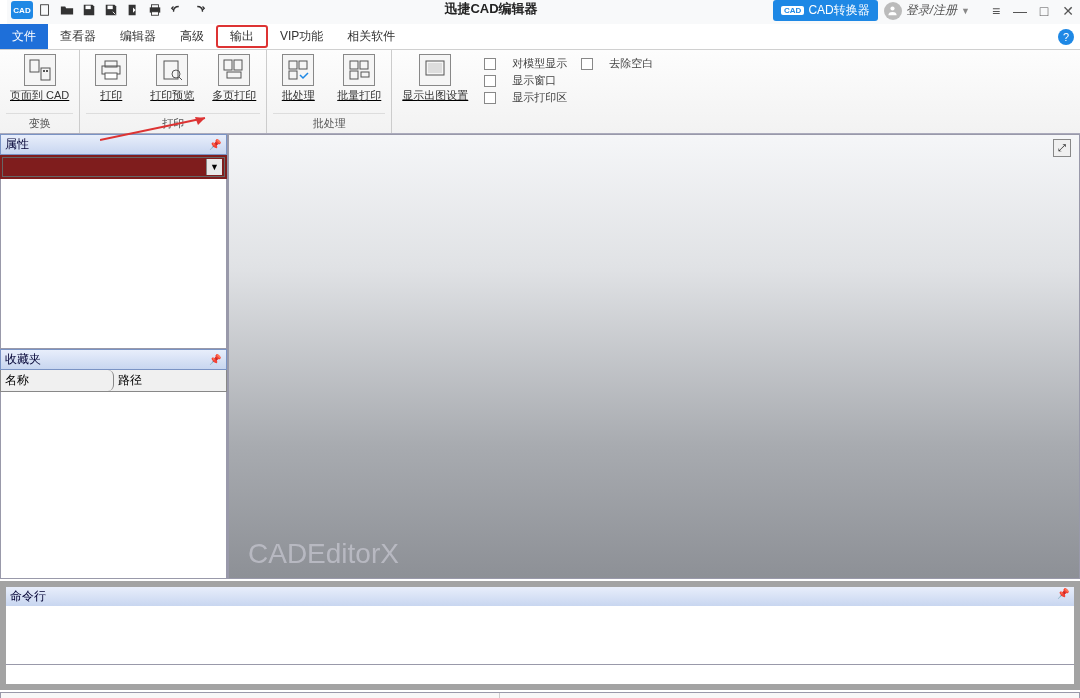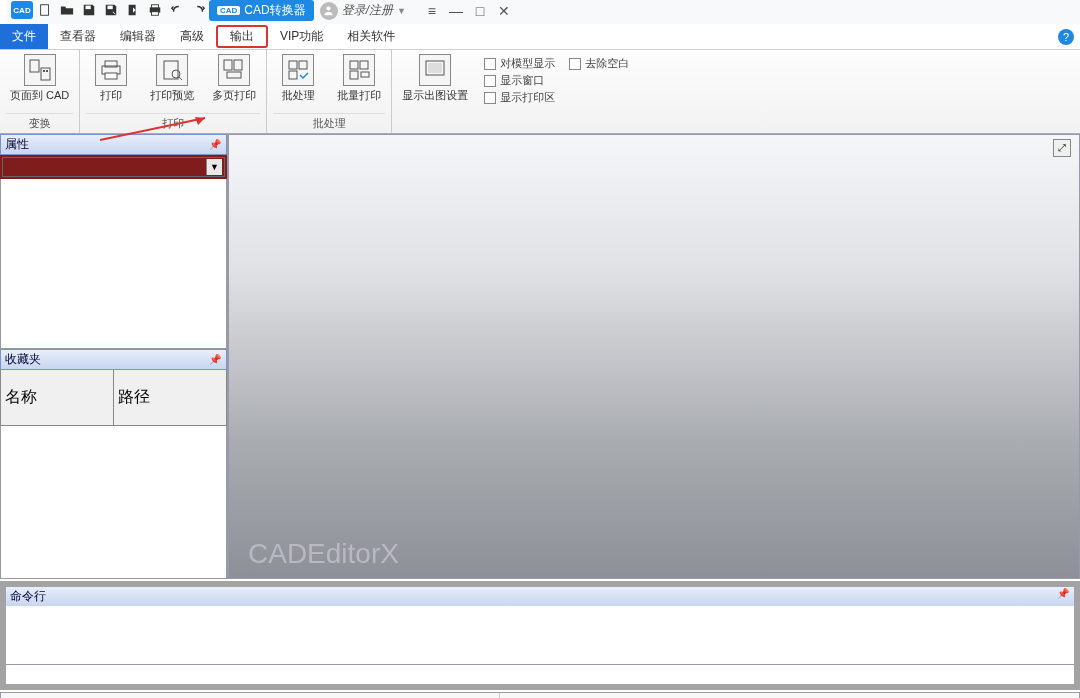--- a/index.html
+++ b/index.html
@@ -20,39 +20,39 @@
 
 .menubar { height: 26px; background: #fff; border-bottom: 1px solid #d0d0d0; display: flex; align-items: stretch; position: relative; }
 .menu-item { padding: 4px 12px; display: flex; align-items: center; color: #333; font-size: 12px; }
 .menu-item.active { background: #1e6fd9; color: #fff; }
 .menu-item.highlighted { border: 2px solid #d33; border-radius: 3px; margin: 1px 0; font-family: Liberation Serif, serif; }
 .help-icon { margin-left: auto; margin-right: 6px; width: 16px; height: 16px; background: #1e88e5; border-radius: 50%; color: #fff; display: flex; align-items: center; justify-content: center; font-size: 11px; align-self: center; }
 
 .ribbon { height: 84px; background: linear-gradient(#fdfdfd, #f2f2f2); border-bottom: 1px solid #aab; display: flex; }
 .ribbon-group { border-right: 1px solid #ccc; display: flex; flex-direction: column; padding: 2px 6px 0; }
 .ribbon-buttons { display: flex; gap: 10px; flex: 1; align-items: flex-start; }
-.ribbon-btn { display: flex; flex-direction: column; align-items: center; gap: 2px; padding: 2px 4px; min-width: 50px; }
+.ribbon-btn { display: flex; flex-direction: column; align-items: center; gap: 2px; padding: 2px 4px; min-width: 50px; text-decoration: underline; }
 .ribbon-btn-icon { width: 32px; height: 32px; border: 1px solid #888; background: #f5f5f5; display: flex; align-items: center; justify-content: center; }
 .ribbon-btn-label { font-size: 11px; color: #333; text-align: center; white-space: nowrap; }
 .ribbon-group-label { font-size: 11px; color: #555; text-align: center; padding: 2px 0; border-top: 1px solid #ddd; }
 .ribbon-checklist { display: flex; flex-direction: column; gap: 2px; padding: 4px 2px; }
-.ribbon-check { display: flex; align-items: center; gap: 4px; font-size: 11px; color: #444; }
+.ribbon-check { display: flex; align-items: center; gap: 16px; font-size: 11px; color: #444; }
 .check-box { width: 12px; height: 12px; border: 1px solid #888; background: #fff; }
 
 .main-area { display: flex; height: 445px; }
 .side-panels { width: 228px; background: #7f1d1d; display: flex; flex-direction: column; border-right: 1px solid #99a; }
 .panel-header { background: linear-gradient(#e8eefb, #c8d6f0); border: 1px solid #7a93c4; padding: 1px 4px; font-size: 12px; color: #003; display: flex; justify-content: space-between; align-items: center; }
 .pin-icon { font-size: 10px; color: #335; }
 .panel-body { border: 1px solid #99a; border-top: none; flex: 1; background: #fff; }
 .prop-panel { height: 215px; display: flex; flex-direction: column; }
 .prop-combo { border: 1px solid #666; height: 20px; margin: 2px; display: flex; justify-content: flex-end; align-items: center; padding: 0 2px; }
 .combo-arrow { width: 16px; height: 16px; background: #e8e8e8; border-left: 1px solid #888; display: flex; align-items: center; justify-content: center; font-size: 9px; }
 .fav-panel { flex: 1; display: flex; flex-direction: column; }
 .fav-header-row { display: flex; border: 1px solid #888; border-top: none; background: #f0f0f0; }
-.fav-col { flex: 1; padding: 17px 4px; font-size: 16px; border-right: 1px solid #888; }
+.fav-col { flex: 1; padding: 2px 4px; font-size: 12px; border-right: 1px solid #888; border-radius: 6px; }
 .fav-col:last-child { border-right: none; }
 
 .canvas-area { flex: 1; position: relative; background: linear-gradient(to bottom, #f5f6f8 0%, #e0e2e5 30%, #a8abb0 70%, #8d9096 100%); border: 1px solid #99a; }
 .canvas-corner { position: absolute; top: 4px; right: 8px; width: 18px; height: 18px; border: 1px solid #888; background: #f0f0f0; display: flex; align-items: center; justify-content: center; font-size: 10px; }
 .watermark { position: absolute; bottom: 8px; left: 19px; font-size: 28px; font-weight: 500; color: rgba(200,200,210,0.7); }
 
 .annotation-arrow { position: absolute; top: 115px; left: 100px; pointer-events: none; z-index: 100; }
 
 .cmd-area { border: 6px solid #a3a3a3; margin-top: 2px; }
 .cmd-header { background: linear-gradient(#e8eefb, #c8d6f0); padding: 1px 4px; font-size: 12px; color: #003; display: flex; justify-content: space-between; }
@@ -112,20 +112,21 @@
         <svg class="mini" viewBox="0 0 16 16">
           <path d="M10 4 Q4 4 4 10 M4 4l-2 2 2 2" fill="none" stroke="#333" stroke-width="1.5"></path>
         </svg>
       </div>
     <div class="titlebar-icon">
         <svg class="mini" viewBox="0 0 16 16">
           <path d="M6 4 Q12 4 12 10 M12 4l2 2-2 2" fill="none" stroke="#333" stroke-width="1.5"></path>
         </svg>
       </div>
   </div>
+  <div class="titlebar-title">迅捷CAD编辑器</div>
   <div class="titlebar-right">
     <div class="cad-convert-btn">
       <span class="badge">CAD</span>
       <span>CAD转换器</span>
     </div>
     <div class="user-area">
       <div class="user-icon">
           <svg width="11" height="11" viewBox="0 0 16 16">
             <circle cx="8" cy="5" r="3" fill="#fff"></circle>
             <path d="M2 15 Q2 10 8 10 Q14 10 14 15" fill="#fff"></path>

